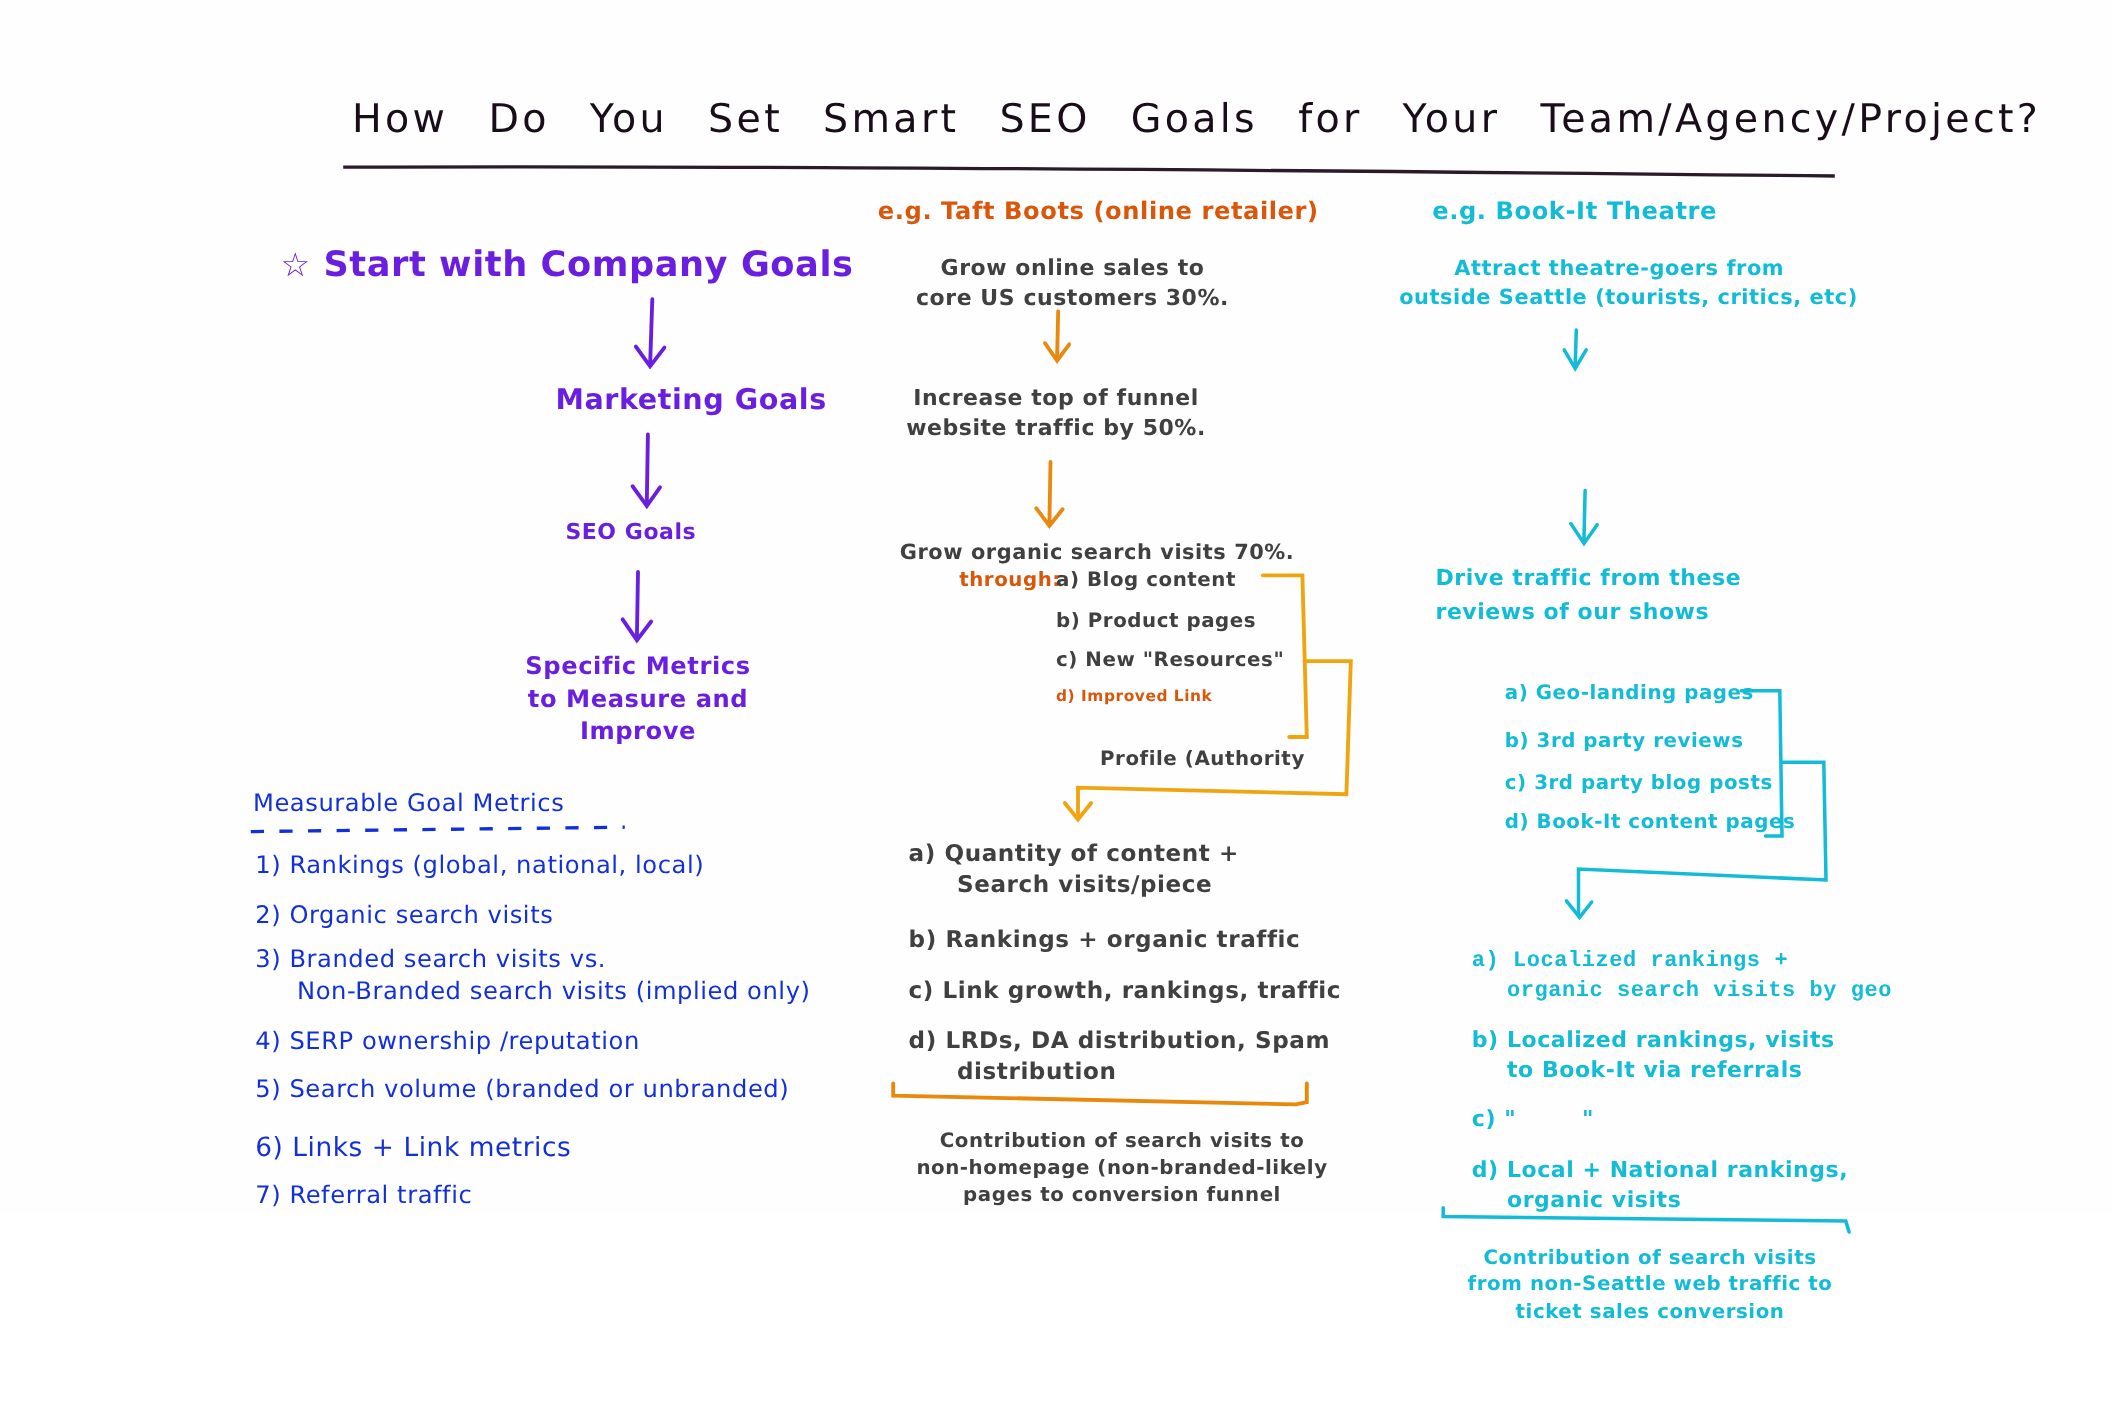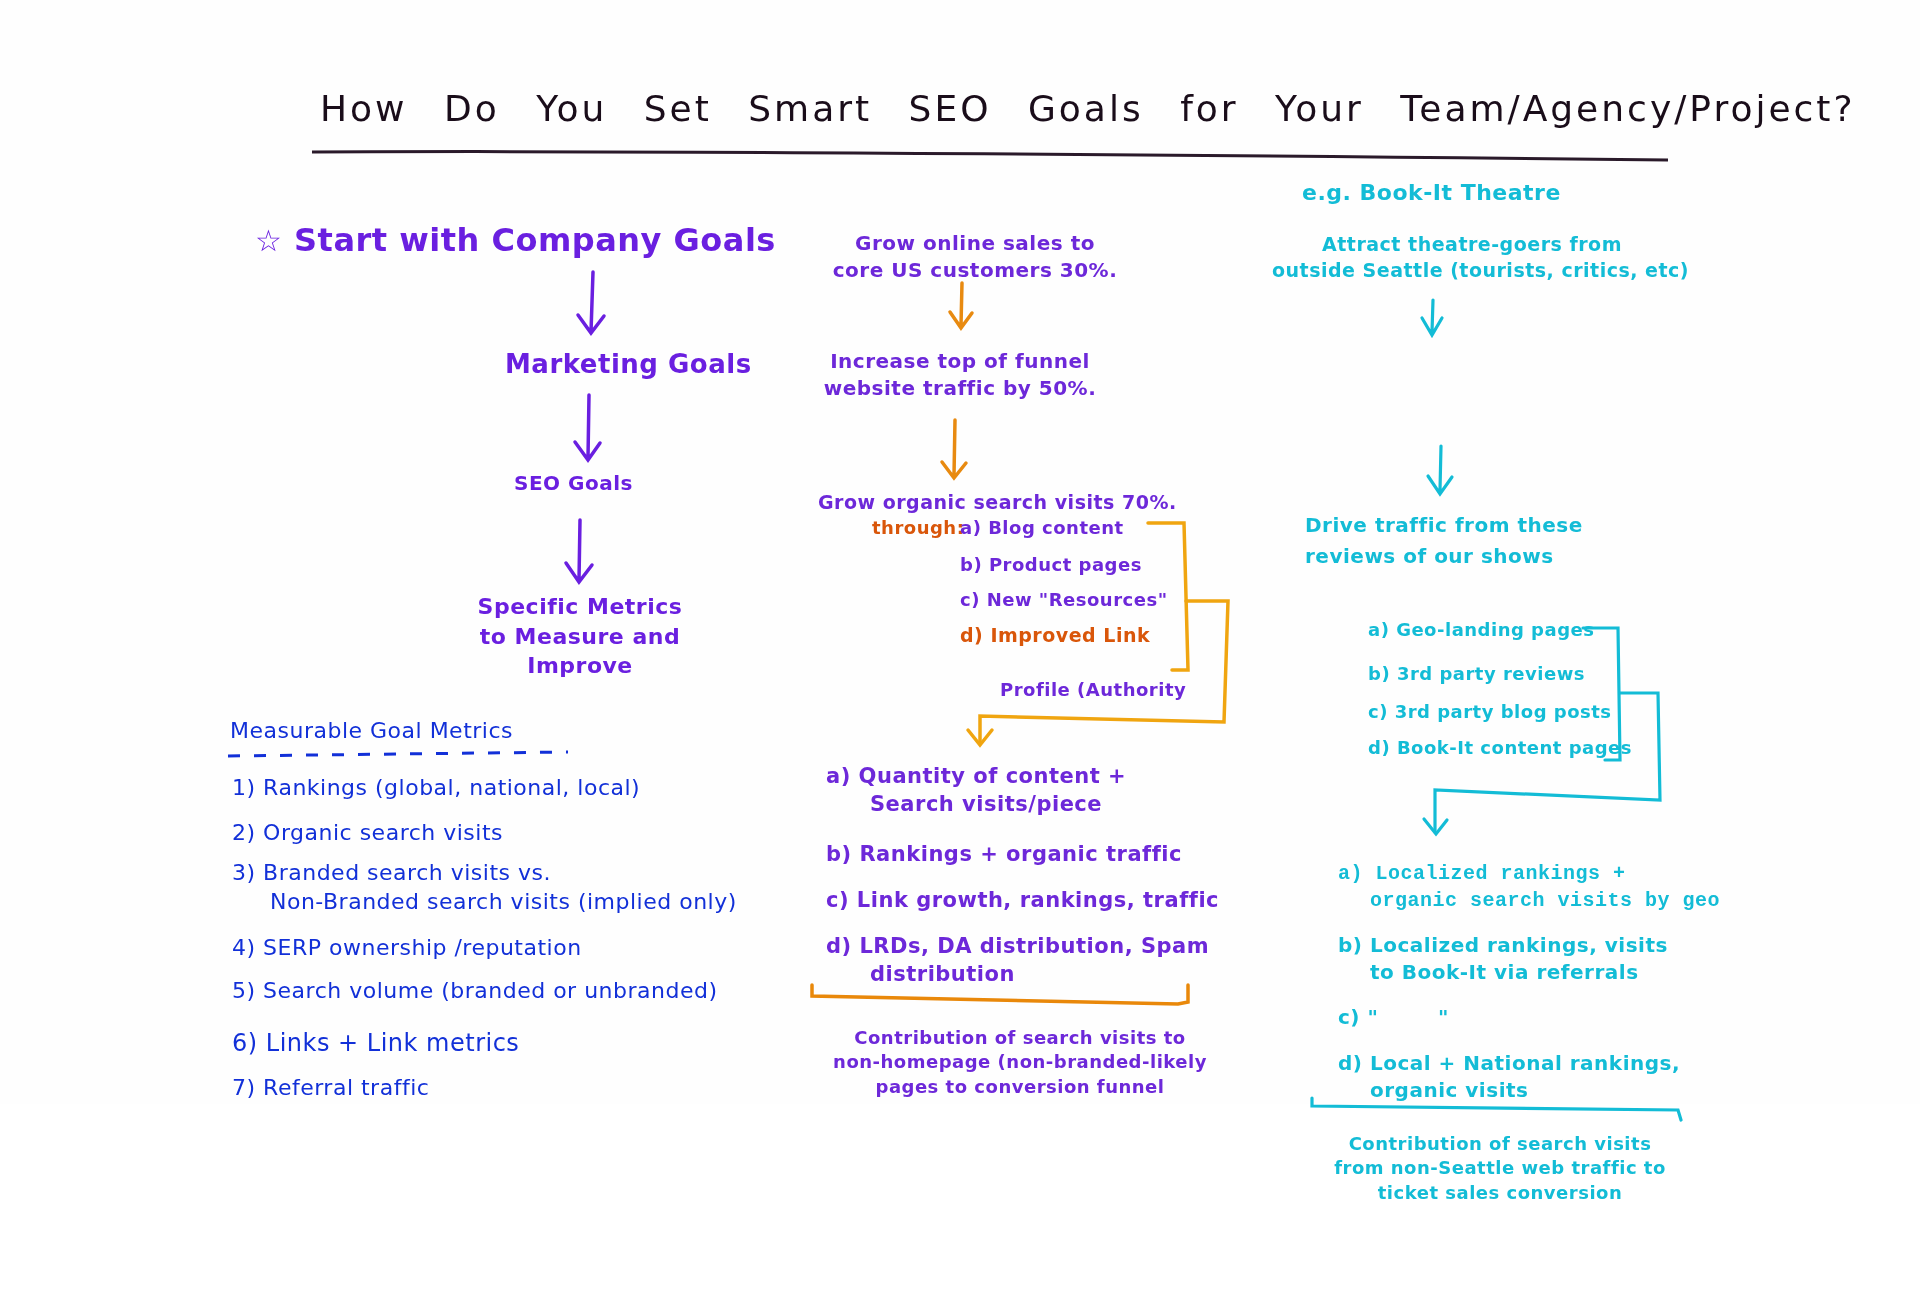--- a/index.html
+++ b/index.html
@@ -4,21 +4,21 @@
 <style>
   html, body { margin: 0; padding: 0; background: #ffffff; }
   body { width: 1920px; height: 1290px; position: relative; overflow: hidden;
          font-family: "DejaVu Sans", sans-serif; }
   .board { position: absolute; left: 0; top: 0; width: 1920px; height: 1104px; background: #fefefe; }
   .hw { position: absolute; white-space: nowrap; font-family: "DejaVu Sans", sans-serif;
         letter-spacing: 0.5px; line-height: 1.15; }
   .title { color: #1a0d1a; font-size: 36px; letter-spacing: 3px; word-spacing: 22px; font-weight: normal; }
   .purple { color: #6a1fe0; font-weight: bold; }
   .blue { color: #1230d8; }
-  .orange { color: #6d28d9; font-weight: bold; }
+  .orange { color: #404040; font-weight: bold; }
   .orange-red { color: #d9560a; }
   .cyan { color: #13bcd6; font-weight: bold; }
   svg.lines { position: absolute; left: 0; top: 0; width: 1920px; height: 1290px; pointer-events: none; }
   .center { text-align: center; }
   .lh { line-height: 1.35; }
 </style>
 </head>
 <body>
 
 <div class="board">
@@ -99,39 +99,40 @@
     <div class="hw blue" style="left:232px; top:1030px; font-size:24px;">
       <span>6)</span>
       <span>Links + Link metrics</span>
     </div>
     <div class="hw blue" style="left:232px; top:1075px; font-size:22px;">
       <span>7)</span>
       <span>Referral traffic</span>
     </div>
   </div>
 
+  <div class="hw orange-red" style="left:798px; top:180px; font-size:22px; font-weight:bold;">e.g. Taft Boots (online retailer)</div>
 
   <div class="hw orange center lh" style="left:830px; top:230px; width:290px; font-size:20px;">
     <div>Grow online sales to</div>
     <div>core US customers 30%.</div>
   </div>
 
   <div class="hw orange center lh" style="left:800px; top:348px; width:320px; font-size:20px;">
     <div>Increase top of funnel</div>
     <div>website traffic by 50%.</div>
   </div>
 
   <div class="hw orange" style="left:818px; top:492px; font-size:19px;">Grow organic search visits 70%.</div>
   <div class="hw orange-red" style="left:872px; top:518px; font-size:18px; font-weight:bold;">through:</div>
 
   <div>
     <div class="hw orange" style="left:960px; top:518px; font-size:18px;">a) Blog content</div>
     <div class="hw orange" style="left:960px; top:555px; font-size:18px;">b) Product pages</div>
     <div class="hw orange" style="left:960px; top:590px; font-size:18px;">c) New "Resources"</div>
-    <div class="hw orange-red" style="left:960px; top:625px; font-size:19px; font-weight:bold;text-align:center;">d) Improved Link</div>
+    <div class="hw orange-red" style="left:960px; top:625px; font-size:14px; font-weight:bold;text-align:center;">d) Improved Link</div>
     <div class="hw orange" style="left:1000px; top:655px; font-size:18px;margin-top:25px;">Profile (Authority</div>
   </div>
 
   <div>
     <div class="hw orange lh" style="left:826px; top:762px; font-size:21px;">
       <span>a)</span>
       <span>Quantity of content +</span>
       <div style="padding-left:44px;">Search visits/piece</div>
     </div>
     <div class="hw orange" style="left:826px; top:842px; font-size:21px;">

